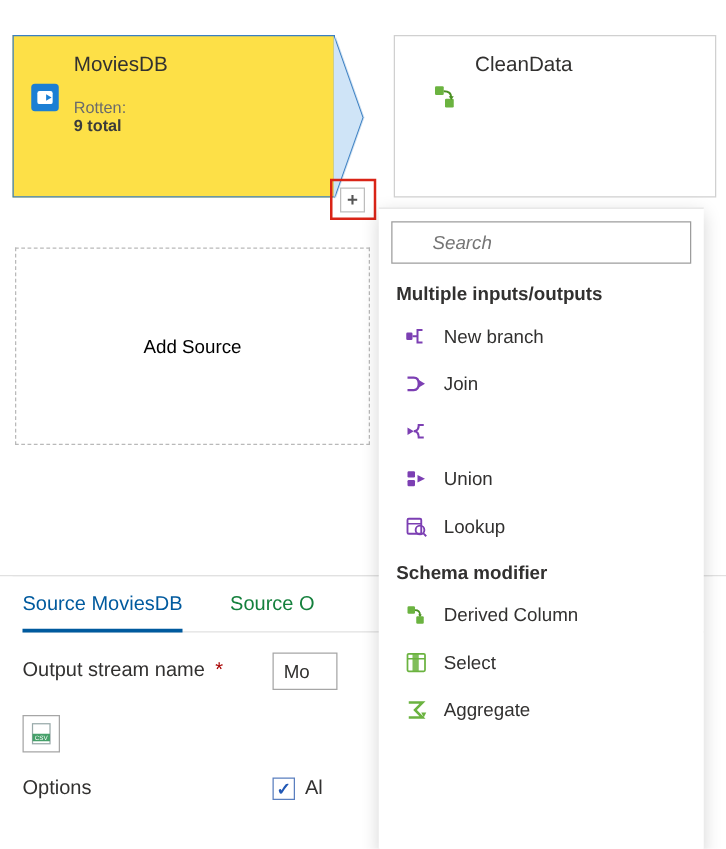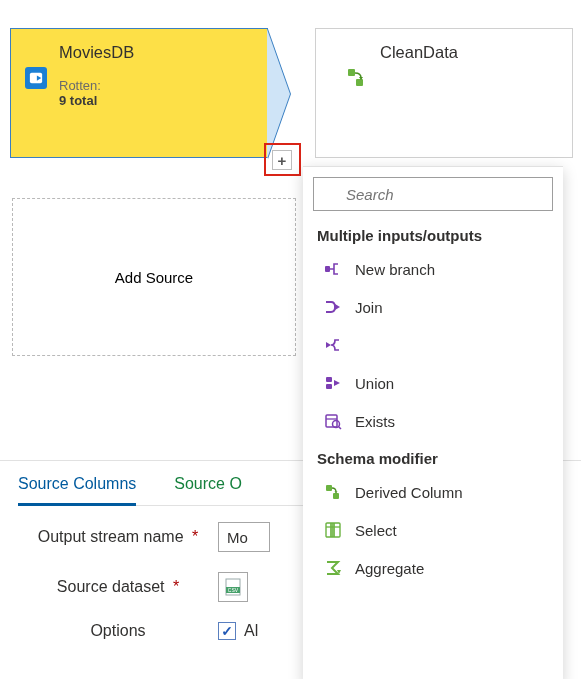--- a/index.html
+++ b/index.html
@@ -132,21 +132,20 @@
     padding: 8px 18px 0 18px;
   }
   .tabs { display: flex; gap: 38px; border-bottom: 1px solid #e1e1e1; }
   .tab { padding: 6px 0 10px 0; font-size: 16px; color: #15803d; }
   .tab.active { color: #005a9e; border-bottom: 3px solid #005a9e; margin-bottom:-1px;}
   .tab.other-c { margin-left: 260px; }
   .form-row {
     display: flex; align-items: center;
     padding: 16px 0 4px 0;
     font-size: 16px;
-    text-align: center;
   }
   .form-label { width: 200px; color: #323130; }
   .req { color: #a80000; margin-left: 4px; }
   .text-input {
     height: 30px; border: 1px solid #a6a6a6; padding: 0 8px; font-size: 15px;
     width: 52px; display:inline-flex; align-items:center; overflow:hidden;
   }
   .ds-btn {
     width: 30px; height: 30px; border:1px solid #a6a6a6; display:inline-flex; align-items:center; justify-content:center;
   }
@@ -253,21 +252,21 @@
     </div>
     <div class="menu-item">
       <span class="mi-icon">
           <svg width="18" height="18" viewBox="0 0 18 18">
             <rect x="2" y="3" width="11" height="12" fill="none" stroke="#7c3fb3" stroke-width="1.5" rx="1"></rect>
             <line x1="2" y1="7" x2="13" y2="7" stroke="#7c3fb3" stroke-width="1.3"></line>
             <circle cx="12" cy="12" r="3.5" fill="none" stroke="#7c3fb3" stroke-width="1.5"></circle>
             <line x1="14.5" y1="14.5" x2="17" y2="17" stroke="#7c3fb3" stroke-width="1.5"></line>
           </svg>
         </span>
-      <span>Exists</span>
+      <span>Lookup</span>
     </div>
 
     <div class="section-h">Schema modifier</div>
 
     <div class="menu-item">
       <span class="mi-icon">
           <svg width="18" height="18" viewBox="0 0 18 18">
             <rect x="2" y="2" width="6" height="6" fill="#6bb340" rx="1"></rect>
             <rect x="9" y="10" width="6" height="6" fill="#6bb340" rx="1"></rect>
             <path d="M8 5 Q12 5 12 9" stroke="#4a8f22" stroke-width="1.4" fill="none"></path>
@@ -295,40 +294,36 @@
         </span>
       <span>Aggregate</span>
     </div>
   </div>
 </div>
 
 <hr class="sep" style="top:450px;">
 
 <div class="settings">
   <div class="tabs">
-    <div class="tab active">Source Columns</div>
+    <div class="tab active">Source MoviesDB</div>
     <div class="tab">Source O</div>
     <div class="tab other-c">O</div>
   </div>
 
   <div class="form-row">
     <div class="form-label">
       <span>Output stream name</span>
       <span class="req">*</span>
     </div>
     <div class="text-input">
       <span>Mo</span>
     </div>
   </div>
 
   <div class="form-row">
-    <div class="form-label">
-      <span>Source dataset</span>
-      <span class="req">*</span>
-    </div>
     <div class="ds-btn">
       <svg width="16" height="18" viewBox="0 0 16 18">
           <rect x="1" y="1" width="14" height="16" fill="#fff" stroke="#9aa" stroke-width="1"></rect>
           <rect x="1" y="9" width="14" height="6" fill="#46a06a"></rect>
           <text x="8" y="14" font-size="5" fill="#fff" text-anchor="middle" font-family="Arial">CSV</text>
         </svg>
     </div>
   </div>
 
   <div class="form-row">

